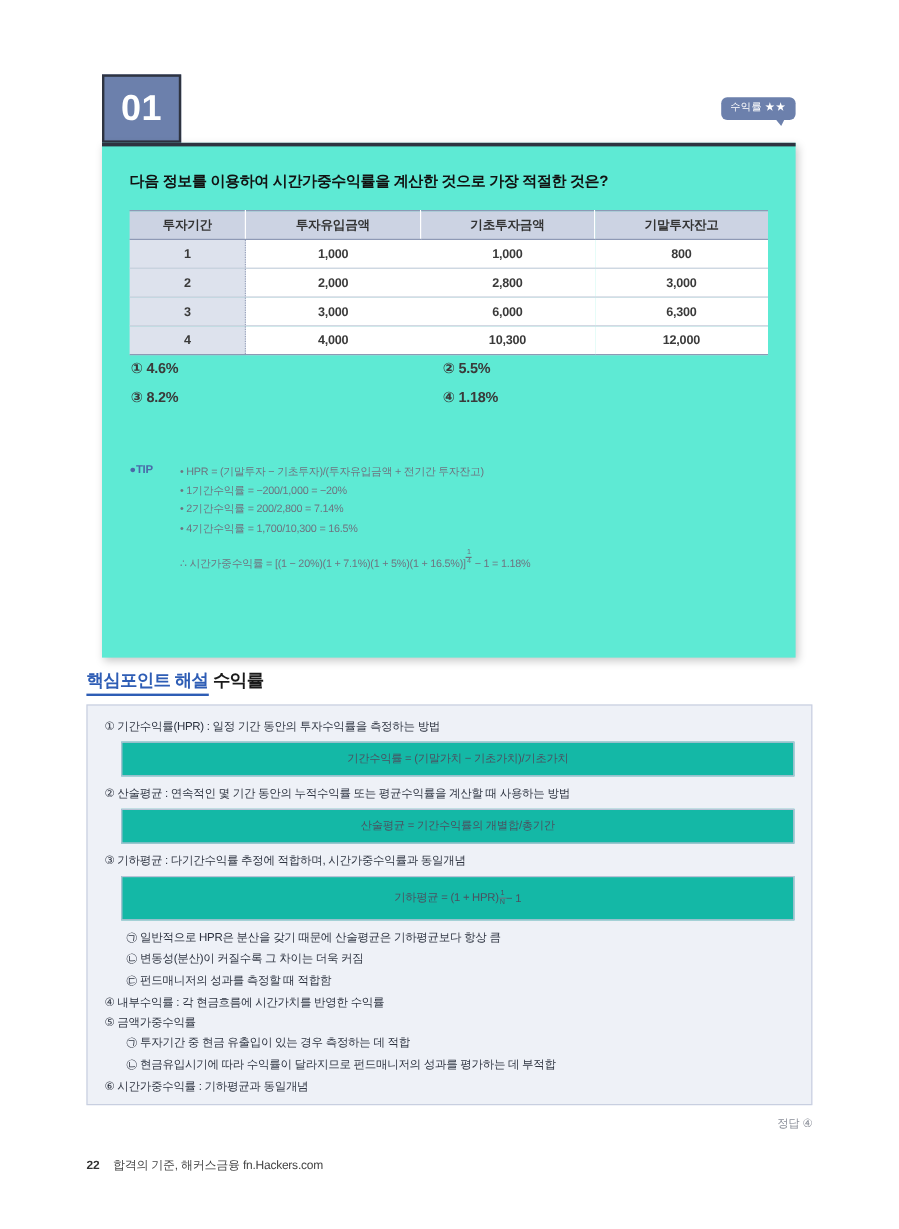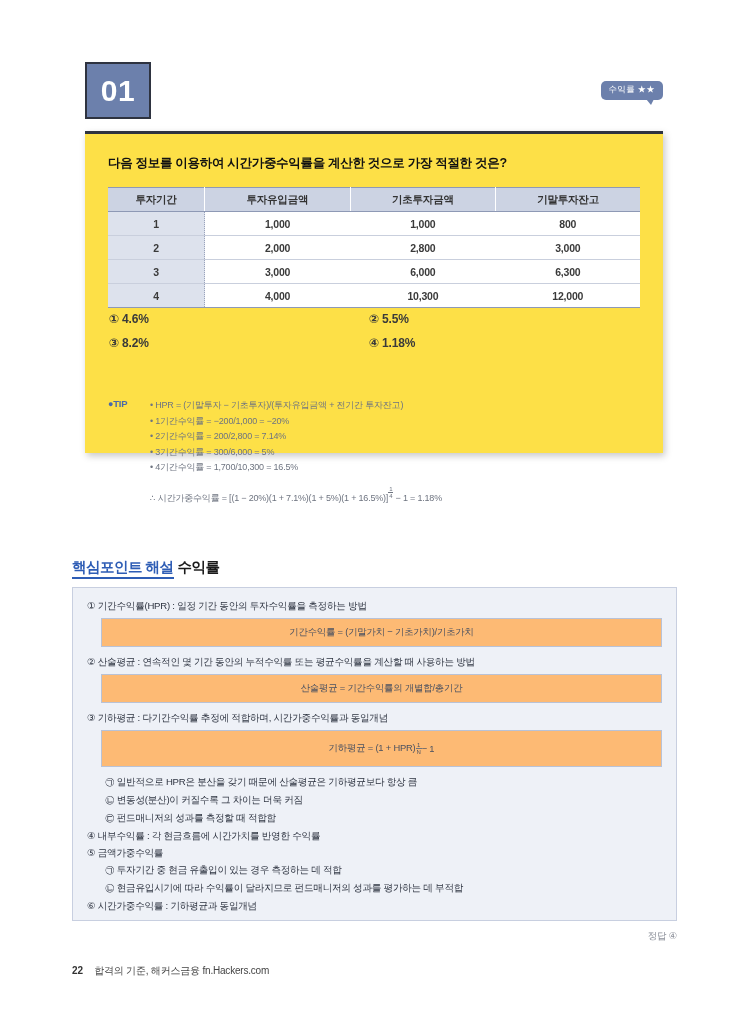--- a/index.html
+++ b/index.html
@@ -37,23 +37,23 @@
   .badge .tail {
     position: absolute; right: 9px; bottom: -5px;
     width: 0; height: 0;
     border-left: 5px solid transparent;
     border-right: 3px solid transparent;
     border-top: 6px solid #6c80ac;
   }
 
   
   .q-card {
-    position: absolute; left: 85px; top: 131px;
-    width: 578px; height: 322px;
-    background: #fde047;
+    position: absolute; left: 85px; top: 119px;
+    width: 578px; height: 429px;
+    background: #5eead4;
     border-top: 3px solid #2e3340;
     box-shadow: 2px 3px 7px rgba(0,0,0,0.22);
   }
   .q-text {
     position: absolute; left: 23px; top: 21px;
     font-size: 12.5px; font-weight: bold; color: #111;
     letter-spacing: -0.3px;
   }
 
   
@@ -136,21 +136,21 @@
     width: 605px; height: 334px;
     background: #eef1f7;
     border: 1px solid #c8cfe0;
     padding: 10px 14px;
     font-size: 9.6px; color: #2d3340;
     letter-spacing: -0.25px;
   }
   .exp-body .item { line-height: 15px; margin-bottom: 2px; }
   .exp-body .sub { padding-left: 18px; line-height: 16px; }
   .fbox {
-    background: #fdba74;
+    background: #14b8a6;
     border: 1px solid #b9c2d6;
     height: 29px;
     margin: 5px 0 7px 14px;
     width: 561px;
     display: flex; align-items: center; justify-content: center;
     font-size: 9.4px; color: #4a5160;
     letter-spacing: -0.2px;
   }
   .fbox.tall { height: 37px; }
 
@@ -233,21 +233,20 @@
     </div>
 
     <div class="tip">
       <div class="tip-head">
         <span class="tip-pin">●</span><span>TIP</span>
       </div>
       <div class="tip-lines">
         <div class="ln">• HPR = (기말투자 − 기초투자)/(투자유입금액 + 전기간 투자잔고)</div>
         <div class="ln">• 1기간수익률 = −200/1,000 = −20%</div>
         <div class="ln">• 2기간수익률 = 200/2,800 = 7.14%</div>
-        <div class="ln">• 3기간수익률 = 300/6,000 = 5%</div>
         <div class="ln">• 4기간수익률 = 1,700/10,300 = 16.5%</div>
         <div class="concl">
           <span>∴ 시간가중수익률 = [(1 − 20%)(1 + 7.1%)(1 + 5%)(1 + 16.5%)]</span><span class="frac"><span class="num">1</span><span class="den">4</span></span><span> − 1 = 1.18%</span>
         </div>
       </div>
     </div>
   </div>
 
   <div class="exp-head">
     <span class="blue">핵심포인트 해설</span><span class="blk">수익률</span>

